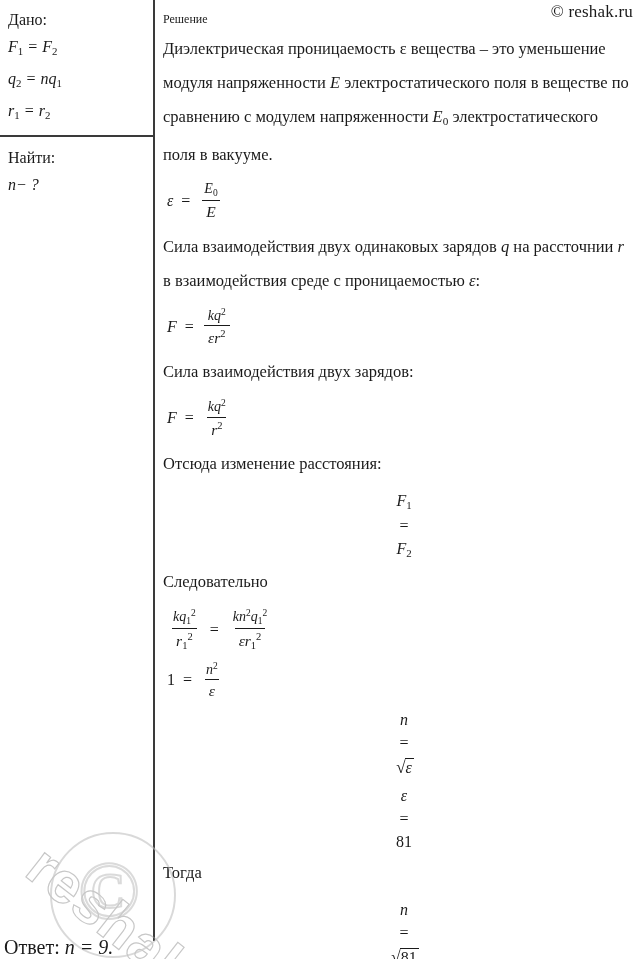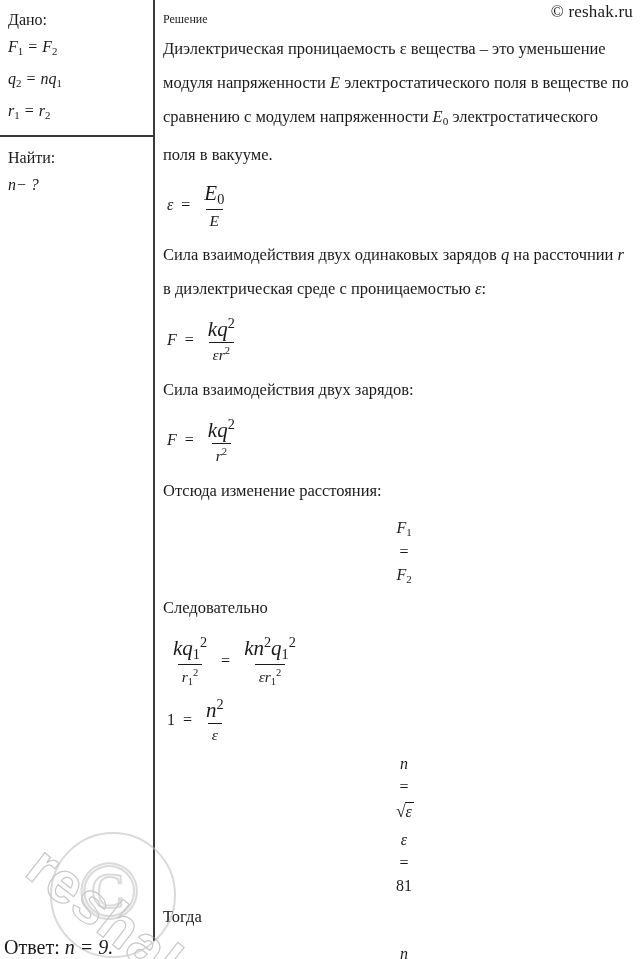--- a/index.html
+++ b/index.html
@@ -120,21 +120,21 @@
   
   .frac {
     display: inline-flex;
     flex-direction: column;
     align-items: center;
     vertical-align: middle;
     margin: 0 2px;
   }
   .frac .num {
     padding: 0 4px 1px 4px;
-    font-size: 21px;
+    font-size: 14px;
     line-height: 1.15;
   }
   .frac .den {
     padding: 2px 4px 0 4px;
     font-size: 15.5px;
     line-height: 1.15;
     border-top: 1.4px solid #1a1a1a;
   }
   .eqsym {
     font-style: normal;
@@ -259,21 +259,21 @@
     <div class="formula">
       <span class="var">ε</span>
       <span class="eqsym">=</span>
       <span class="frac">
         <span class="num"><span class="var">E</span><sub>0</sub></span>
         <span class="den"><span class="var">E</span></span>
       </span>
     </div>
 
     <div class="para">
-      <span>Сила взаимодействия двух одинаковых зарядов </span><span class="it">q</span><span> на рассточнии </span><span class="it">r</span><span> в диэлектрическая среде с проницаемостью </span><span class="it">ε</span><span>:</span>
+      <span>Сила взаимодействия двух одинаковых зарядов </span><span class="it">q</span><span> на рассточнии </span><span class="it">r</span><span> в взаимодействия среде с проницаемостью </span><span class="it">ε</span><span>:</span>
     </div>
 
     <div class="formula">
       <span class="var">F</span>
       <span class="eqsym">=</span>
       <span class="frac">
         <span class="num"><span class="var">kq</span><sup>2</sup></span>
         <span class="den"><span class="var">εr</span><sup>2</sup></span>
       </span>
     </div>

